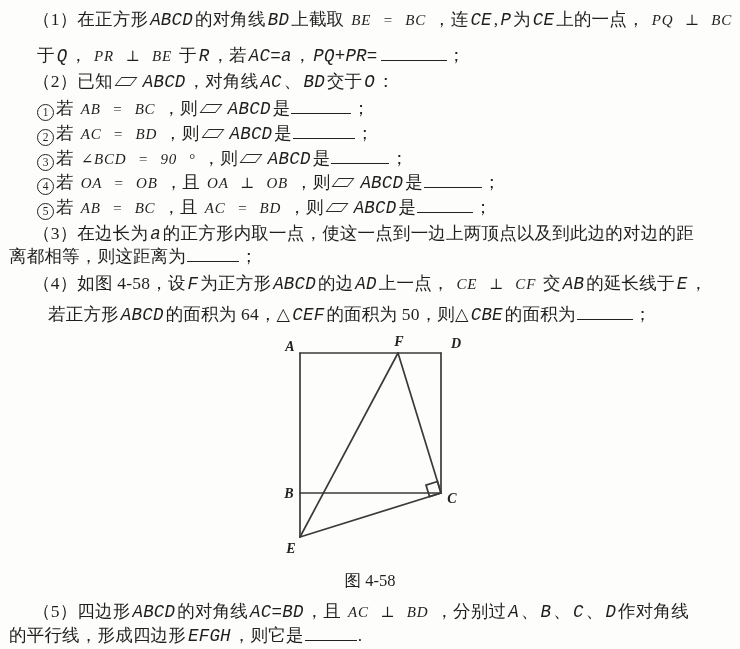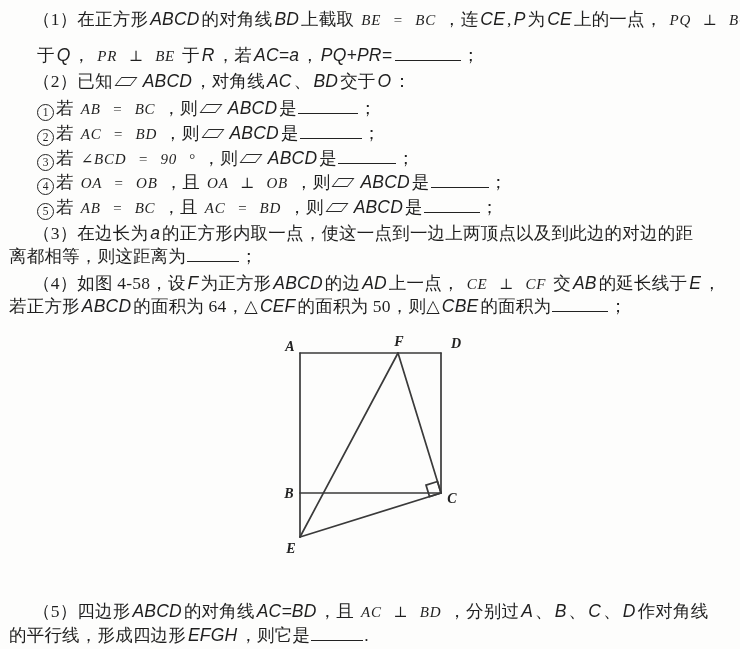--- a/index.html
+++ b/index.html
@@ -25,21 +25,21 @@
   .line.para { padding-left: 24px; }
   .line.sub  { padding-left: 28px; }
 
   
   .t { font-style: normal; }
 
   
   .i {
     font-style: italic;
     margin: 0 2px;
-    font-family: Liberation Sans, sans-serif;
+    font-family: Liberation Mono, monospace;
     text-align: center;
   }
 
   
   .f {
     font-style: italic;
     font-size: 15px;
     word-spacing: 7px;
     letter-spacing: 0.8px;
     margin: 0 7px;
@@ -110,21 +110,21 @@
   .line[data-line="p2"]  { top: 44px; margin-left: 28px; }
   .line[data-line="p3"]  { top: 70px; }
   .line[data-line="p4"]  { top: 97px; }
   .line[data-line="p5"]  { top: 122px; }
   .line[data-line="p6"]  { top: 147px; }
   .line[data-line="p7"]  { top: 171px; }
   .line[data-line="p8"]  { top: 196px; }
   .line[data-line="p9"]  { top: 222px; }
   .line[data-line="p10"] { top: 245px; text-align: center; }
   .line[data-line="p11"] { top: 272px; }
-  .line[data-line="p12"] { top: 295px; }
+  .line[data-line="p12"] { top: 303px; margin-left: 39px; }
   .line[data-line="p13"] { top: 600px; }
   .line[data-line="p14"] { top: 624px; }
 </style>
 </head>
 <body>
 
 <div id="page">
   <div id="text-layer">
       <div class="line para" data-line="p1"><span class="t">（1）在正方形</span><span class="i">ABCD</span><span class="t">的对角线</span><span class="i">BD</span><span class="t">上截取</span><span class="f">BE = BC</span><span class="t">，连</span><span class="i">CE</span><span class="t">,</span><span class="i">P</span><span class="t">为</span><span class="i">CE</span><span class="t">上的一点，</span><span class="f">PQ ⊥ BC</span></div>
       <div class="line" data-line="p2"><span class="t">于</span><span class="i">Q</span><span class="t">，</span><span class="f">PR ⊥ BE</span><span class="t">于</span><span class="i">R</span><span class="t">，若</span><span class="i">AC=a</span><span class="t">，</span><span class="i">PQ+PR=</span><span class="blank" style="width: 66px;"></span><span class="t">；</span></div>
@@ -150,13 +150,14 @@
       <line x1="128" y1="23" x2="171" y2="163"></line>
       <line x1="30" y1="207" x2="171" y2="163"></line>
       <polygon points="171,163 167.5,151.5 156,155.1 159.5,166.6"></polygon>
       <text x="20" y="21">A</text>
       <text x="129" y="16">F</text>
       <text x="186" y="18">D</text>
       <text x="19" y="168">B</text>
       <text x="182" y="173">C</text>
       <text x="21" y="223">E</text>
     </svg>
+  <div id="figure-caption">图 4-58</div>
 </div>
 
 </body></html>

